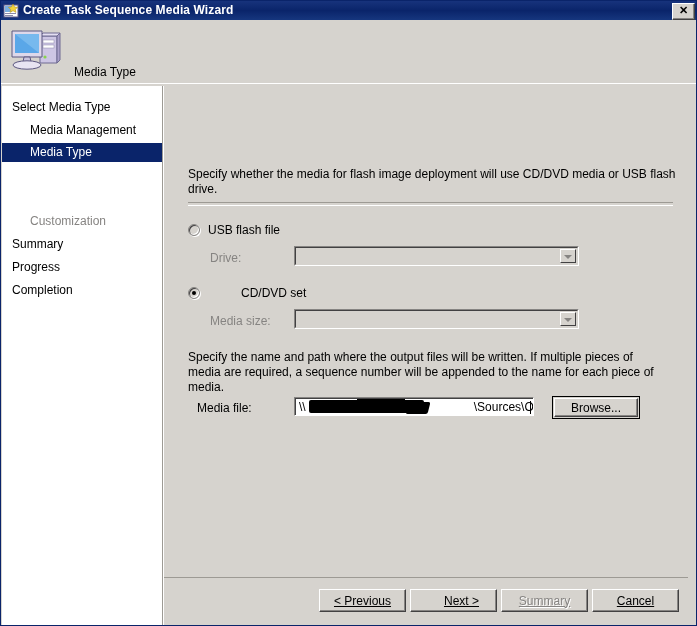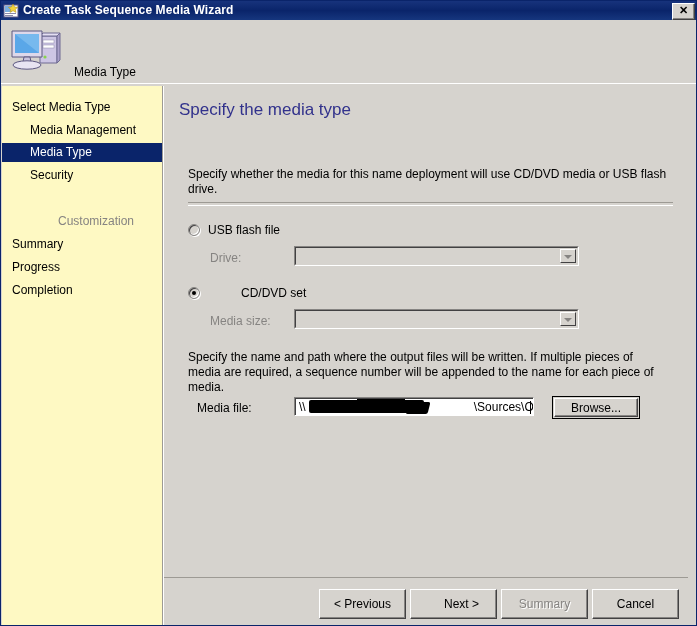--- a/index.html
+++ b/index.html
@@ -93,21 +93,21 @@
     width: 697px; height: 2px;
     border-top: 1px solid #ffffff;
   }
 
   
   #sidebar {
     position: absolute;
     left: 1px; top: 85px;
     width: 160px;
     height: 540px;
-    background: #fef9c3;
+    background: #ffffff;
   }
   .nav-item {
     position: absolute;
     left: 0;
     width: 160px;
     height: 19px;
     font-size: 12px;
     color: #000000;
     line-height: 19px;
     white-space: nowrap;
@@ -347,21 +347,22 @@
   #footer {
     position: absolute;
     left: 163px; top: 578px;
     width: 533px; height: 47px;
     background: #d6d3ce;
   }
   .footer-btn {
     position: absolute;
     top: 10px;
     width: 87px;
-    height: 30px;
+    height: 23px;
+    text-decoration: underline;
   }
   #note-desc2 {
     position: absolute;
     left: 24px; top: 264px;
     width: 466px;
     font-size: 12px;
     color: #000000;
     line-height: 15px;
   }
 </style>
@@ -411,41 +412,37 @@
   <div id="sidebar">
     <div class="nav-item" style="top:12px;">
       <span class="lbl">Select Media Type</span>
     </div>
     <div class="nav-item indent" style="top:35px;">
       <span class="lbl">Media Management</span>
     </div>
     <div class="nav-item indent selected" style="top:57px;">
       <span class="lbl">Media Type</span>
     </div>
-    <div class="nav-item indent" style="top:80px;">
-      <span class="lbl">Security</span>
-    </div>
-    <div class="nav-item indent disabled" style="top:126px;text-align:center;">
+    <div class="nav-item indent disabled" style="top:126px;">
       <span class="lbl">Customization</span>
     </div>
     <div class="nav-item" style="top:149px;">
       <span class="lbl">Summary</span>
     </div>
     <div class="nav-item" style="top:172px;">
       <span class="lbl">Progress</span>
     </div>
     <div class="nav-item" style="top:195px;">
       <span class="lbl">Completion</span>
     </div>
   </div>
   <div id="sidebar-divider"></div>
 
   <div id="content">
-    <div id="content-heading">Specify the media type</div>
-    <div id="content-desc">Specify whether the media for this name deployment will use CD/DVD media or USB flash drive.</div>
+    <div id="content-desc">Specify whether the media for flash image deployment will use CD/DVD media or USB flash drive.</div>
     <div id="content-rule"></div>
 
     <div class="radio-row" style="top:137px;">
       <span class="radio-dot"></span>
       <span>USB flash file</span>
     </div>
     <div class="field-label" style="left:46px; top:165px;">Drive:</div>
     <div class="combo" style="left:130px; top:160px; width:285px;">
       <div class="inner"></div>
       <div class="arrowbtn"></div>

